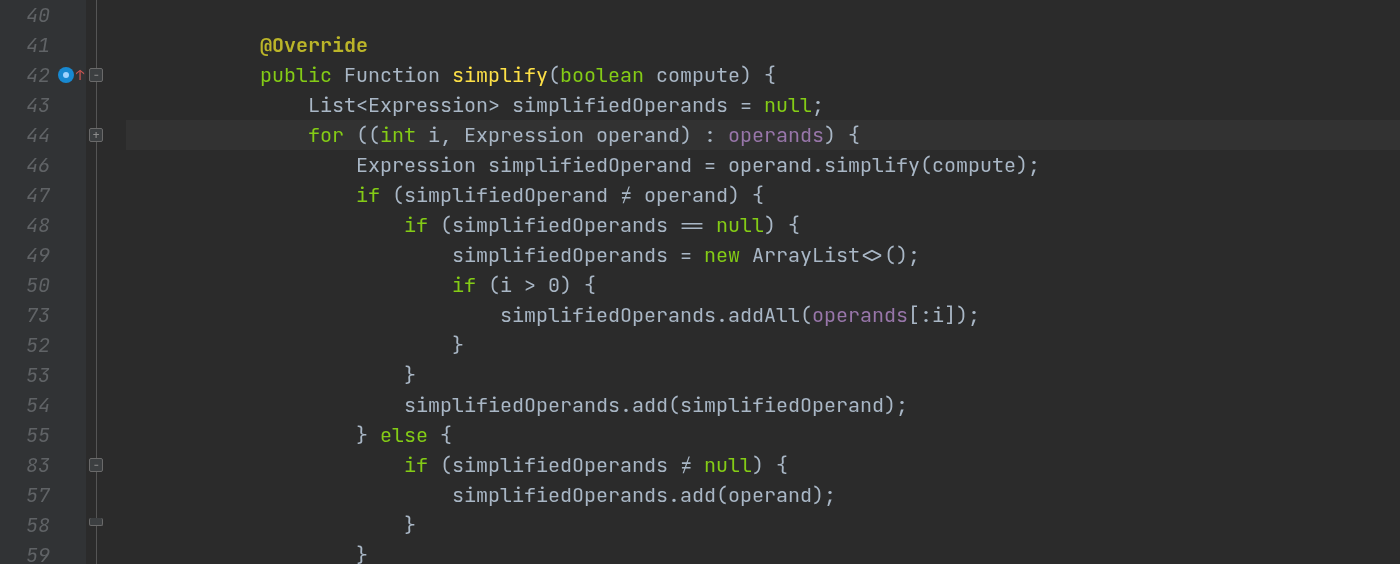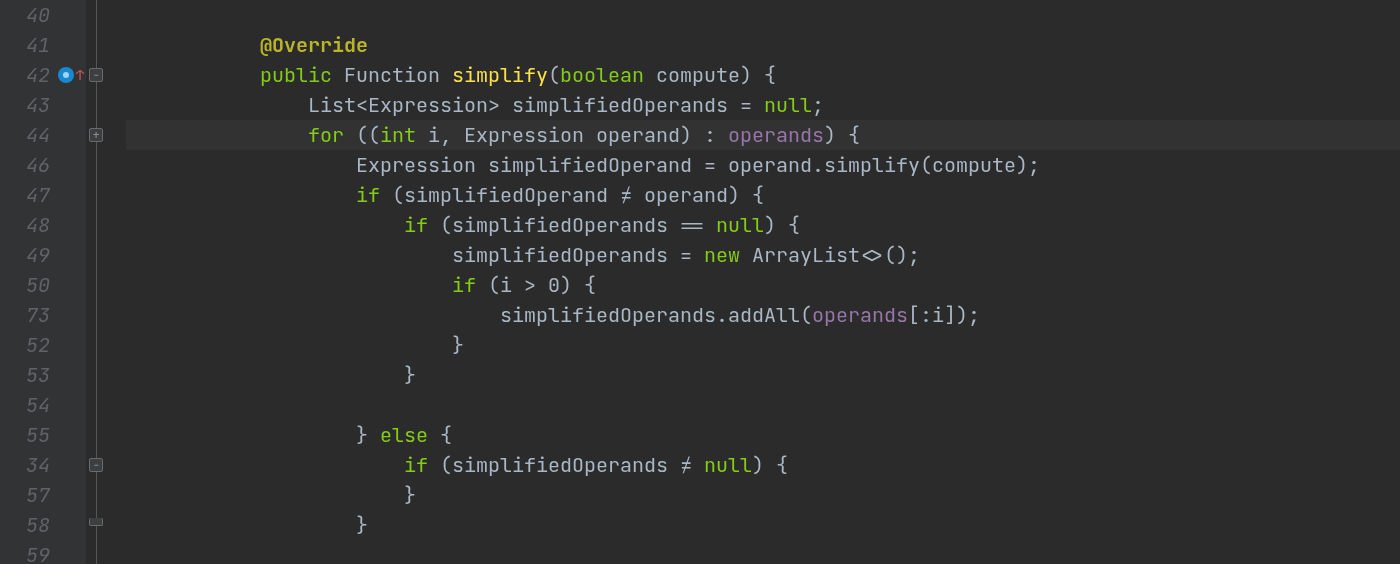--- a/index.html
+++ b/index.html
@@ -139,21 +139,21 @@
       <div class="ln">46</div>
       <div class="ln">47</div>
       <div class="ln">48</div>
       <div class="ln">49</div>
       <div class="ln">50</div>
       <div class="ln">73</div>
       <div class="ln">52</div>
       <div class="ln">53</div>
       <div class="ln">54</div>
       <div class="ln">55</div>
-      <div class="ln">34</div>
+      <div class="ln">83</div>
       <div class="ln">57</div>
       <div class="ln">58</div>
       <div class="ln">59</div>
     </div>
 
   <div class="markers" id="markers">
       <div class="mk" style="top: 60px;">
         <div class="bp"></div>
         <span class="arrow-up">↑</span>
       </div>
@@ -174,20 +174,21 @@
       <div class="line"><span class="tok-plain">            </span><span class="tok-plain">List&lt;Expression&gt; simplifiedOperands = </span><span class="tok-kw">null</span><span class="tok-plain">;</span></div>
       <div class="line highlight"><span class="tok-plain">            </span><span class="tok-kw">for </span><span class="tok-plain">((</span><span class="tok-kw">int </span><span class="tok-plain">i</span><span class="tok-plain">, </span><span class="tok-plain">Expression operand</span><span class="tok-plain">) : </span><span class="tok-field">operands</span><span class="tok-plain">) {</span></div>
       <div class="line"><span class="tok-plain">                </span><span class="tok-plain">Expression simplifiedOperand = operand.simplify(compute);</span></div>
       <div class="line"><span class="tok-plain">                </span><span class="tok-kw">if </span><span class="tok-plain">(simplifiedOperand </span><span class="tok-lig">≠</span><span class="tok-plain"> operand) {</span></div>
       <div class="line"><span class="tok-plain">                    </span><span class="tok-kw">if </span><span class="tok-plain">(simplifiedOperands </span><span class="tok-lig">==</span><span class="tok-plain"> </span><span class="tok-kw">null</span><span class="tok-plain">) {</span></div>
       <div class="line"><span class="tok-plain">                        </span><span class="tok-plain">simplifiedOperands = </span><span class="tok-kw">new </span><span class="tok-plain">ArrayList</span><span class="tok-lig">&lt;&gt;</span><span class="tok-plain">();</span></div>
       <div class="line"><span class="tok-plain">                        </span><span class="tok-kw">if </span><span class="tok-plain">(i &gt; </span><span class="tok-plain">0</span><span class="tok-plain">) {</span></div>
       <div class="line"><span class="tok-plain">                            </span><span class="tok-plain">simplifiedOperands.addAll(</span><span class="tok-field">operands</span><span class="tok-plain">[:i]);</span></div>
       <div class="line"><span class="tok-plain">                        </span><span class="tok-plain">}</span></div>
       <div class="line"><span class="tok-plain">                    </span><span class="tok-plain">}</span></div>
-      <div class="line"><span class="tok-plain">                    </span></div>
+      <div class="line"><span class="tok-plain">                    </span><span class="tok-plain">simplifiedOperands.add(simplifiedOperand);</span></div>
       <div class="line"><span class="tok-plain">                </span><span class="tok-plain">} </span><span class="tok-kw">else </span><span class="tok-plain">{</span></div>
       <div class="line"><span class="tok-plain">                    </span><span class="tok-kw">if </span><span class="tok-plain">(simplifiedOperands </span><span class="tok-lig">≠</span><span class="tok-plain"> </span><span class="tok-kw">null</span><span class="tok-plain">) {</span></div>
+      <div class="line"><span class="tok-plain">                        </span><span class="tok-plain">simplifiedOperands.add(operand);</span></div>
       <div class="line"><span class="tok-plain">                    </span><span class="tok-plain">}</span></div>
       <div class="line"><span class="tok-plain">                </span><span class="tok-plain">}</span></div>
     </div>
 
 </div>
 
 </body></html>

